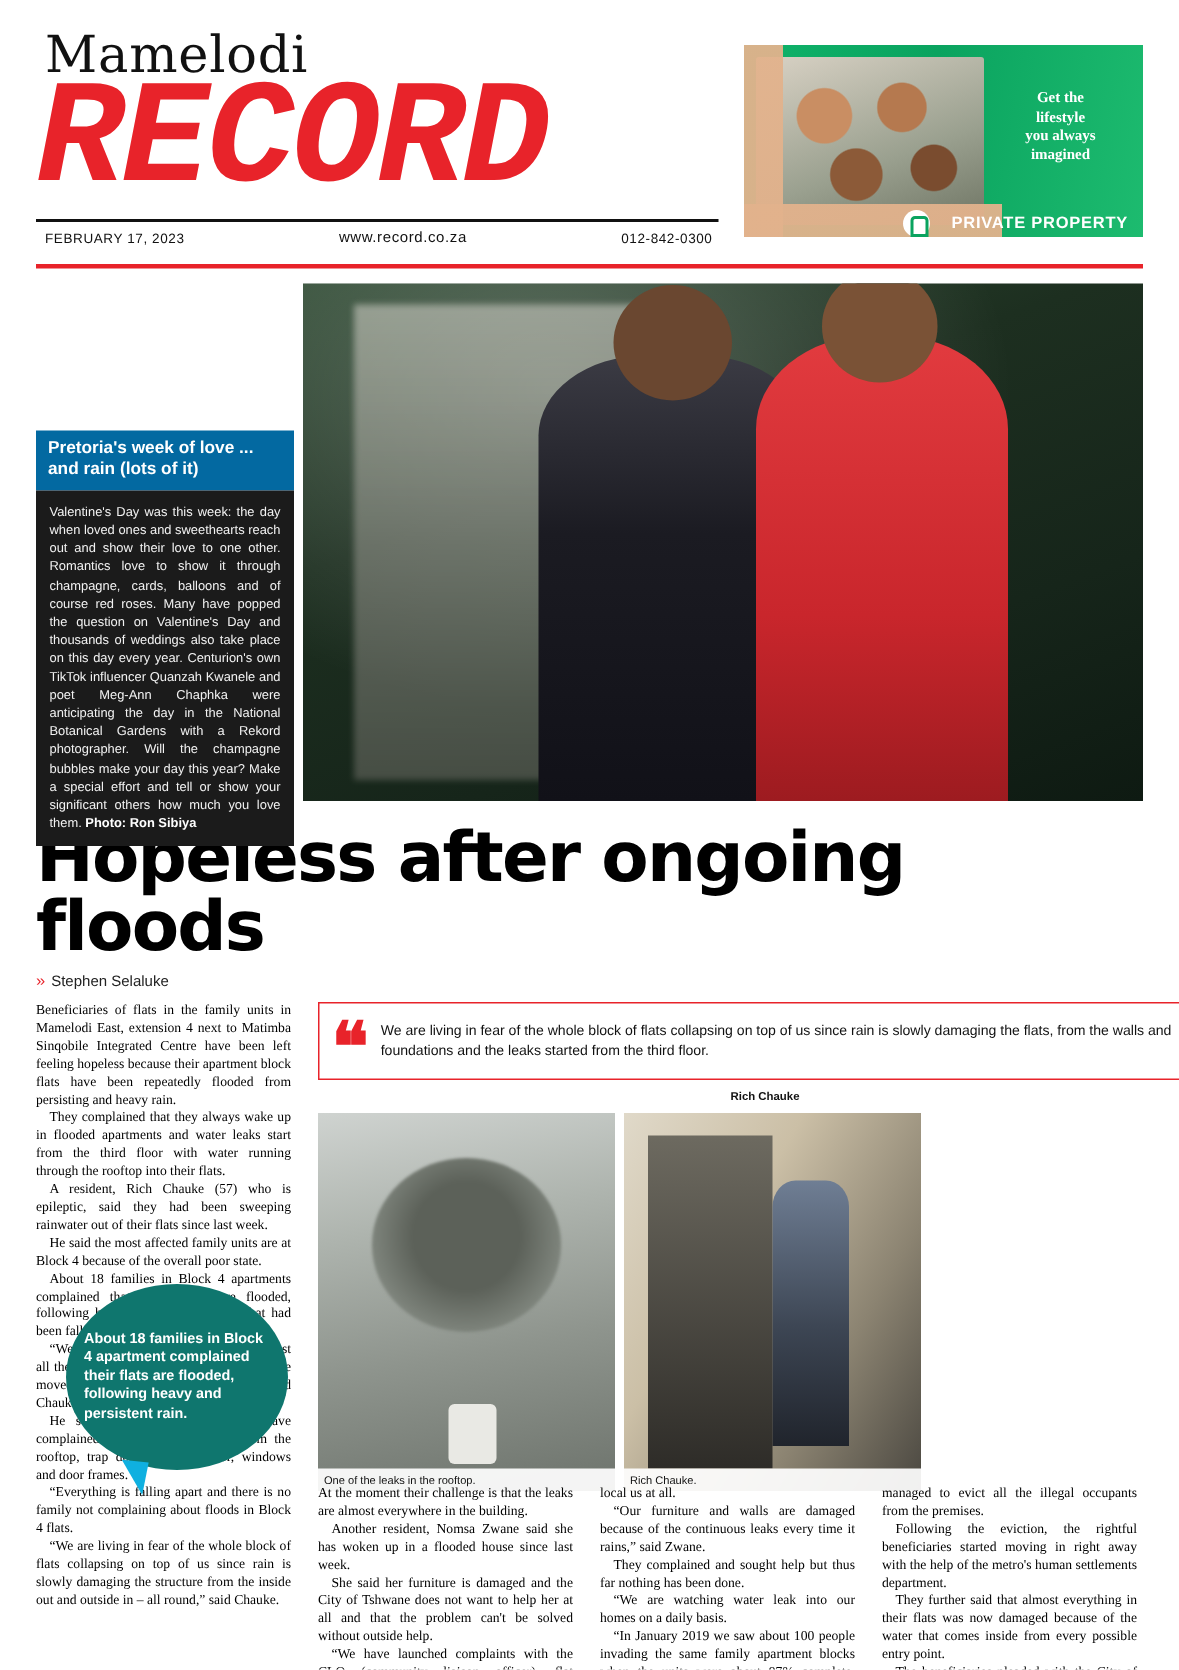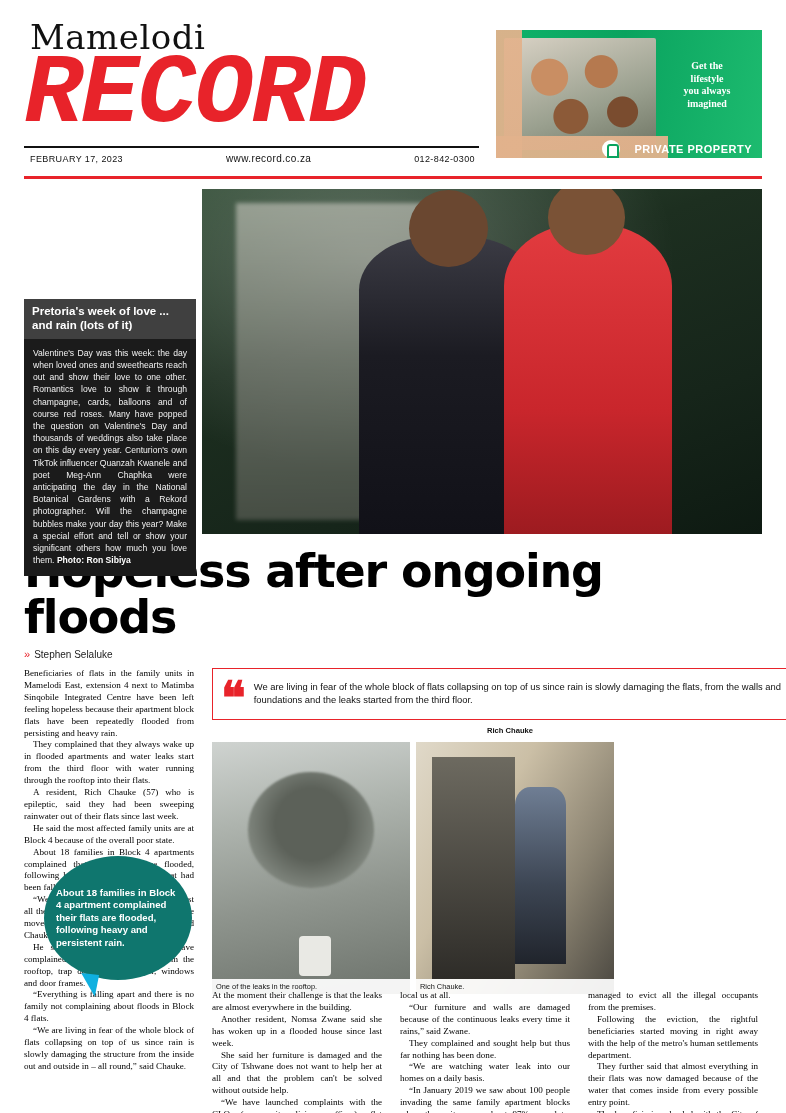--- a/index.html
+++ b/index.html
@@ -81,22 +81,22 @@
   .hero-woman { position:absolute; left:54%; top:10%; width:30%; height:90%;
     background:linear-gradient(180deg,#e23b3f 0%, #c9262c 60%, #9d1b20 100%);
     border-radius:45% 45% 0 0 / 20% 20% 0 0; }
   .hero-woman:before { content:""; position:absolute; left:26%; top:-14%; width:46%; height:24%;
     background:#7a5236; border-radius:50%; }
   .hero-woman:after { content:""; position:absolute; left:8%; top:-12%; width:84%; height:60%;
     background:linear-gradient(180deg,#2a1c12,#1a1009); border-radius:50% 50% 30% 30%;
     opacity:.85; z-index:-1; }
 
   .hero-box { position:absolute; left:0; top:98px; width:172px; }
-  .hero-box-head { background:#404040; color:#fff; font-family:"Liberation Sans", sans-serif;
-    font-size:11.5px; font-weight:700; line-height:1.25; padding:5px 8px 6px;margin-top:12px; }
+  .hero-box-head { background:#0369a1; color:#fff; font-family:"Liberation Sans", sans-serif;
+    font-size:11.5px; font-weight:700; line-height:1.25; padding:5px 8px 6px; }
   .hero-box-body { background:#1b1b1b; color:#f2f2f2;
     font-family:"Liberation Sans", sans-serif; font-size:8.6px; line-height:1.42;
     padding:8px 9px 10px; text-align:justify; }
   .hero-box-body b { color:#fff; }
 
   
   .headline { font-family:"DejaVu Sans", sans-serif; font-weight:700;
     font-size:46px; line-height:1; letter-spacing:-1.2px; margin:14px 0 8px; }
   .byline { font-family:"Liberation Sans", sans-serif; font-size:10px; color:#222;
     display:flex; align-items:center; gap:6px; margin-bottom:8px; }

